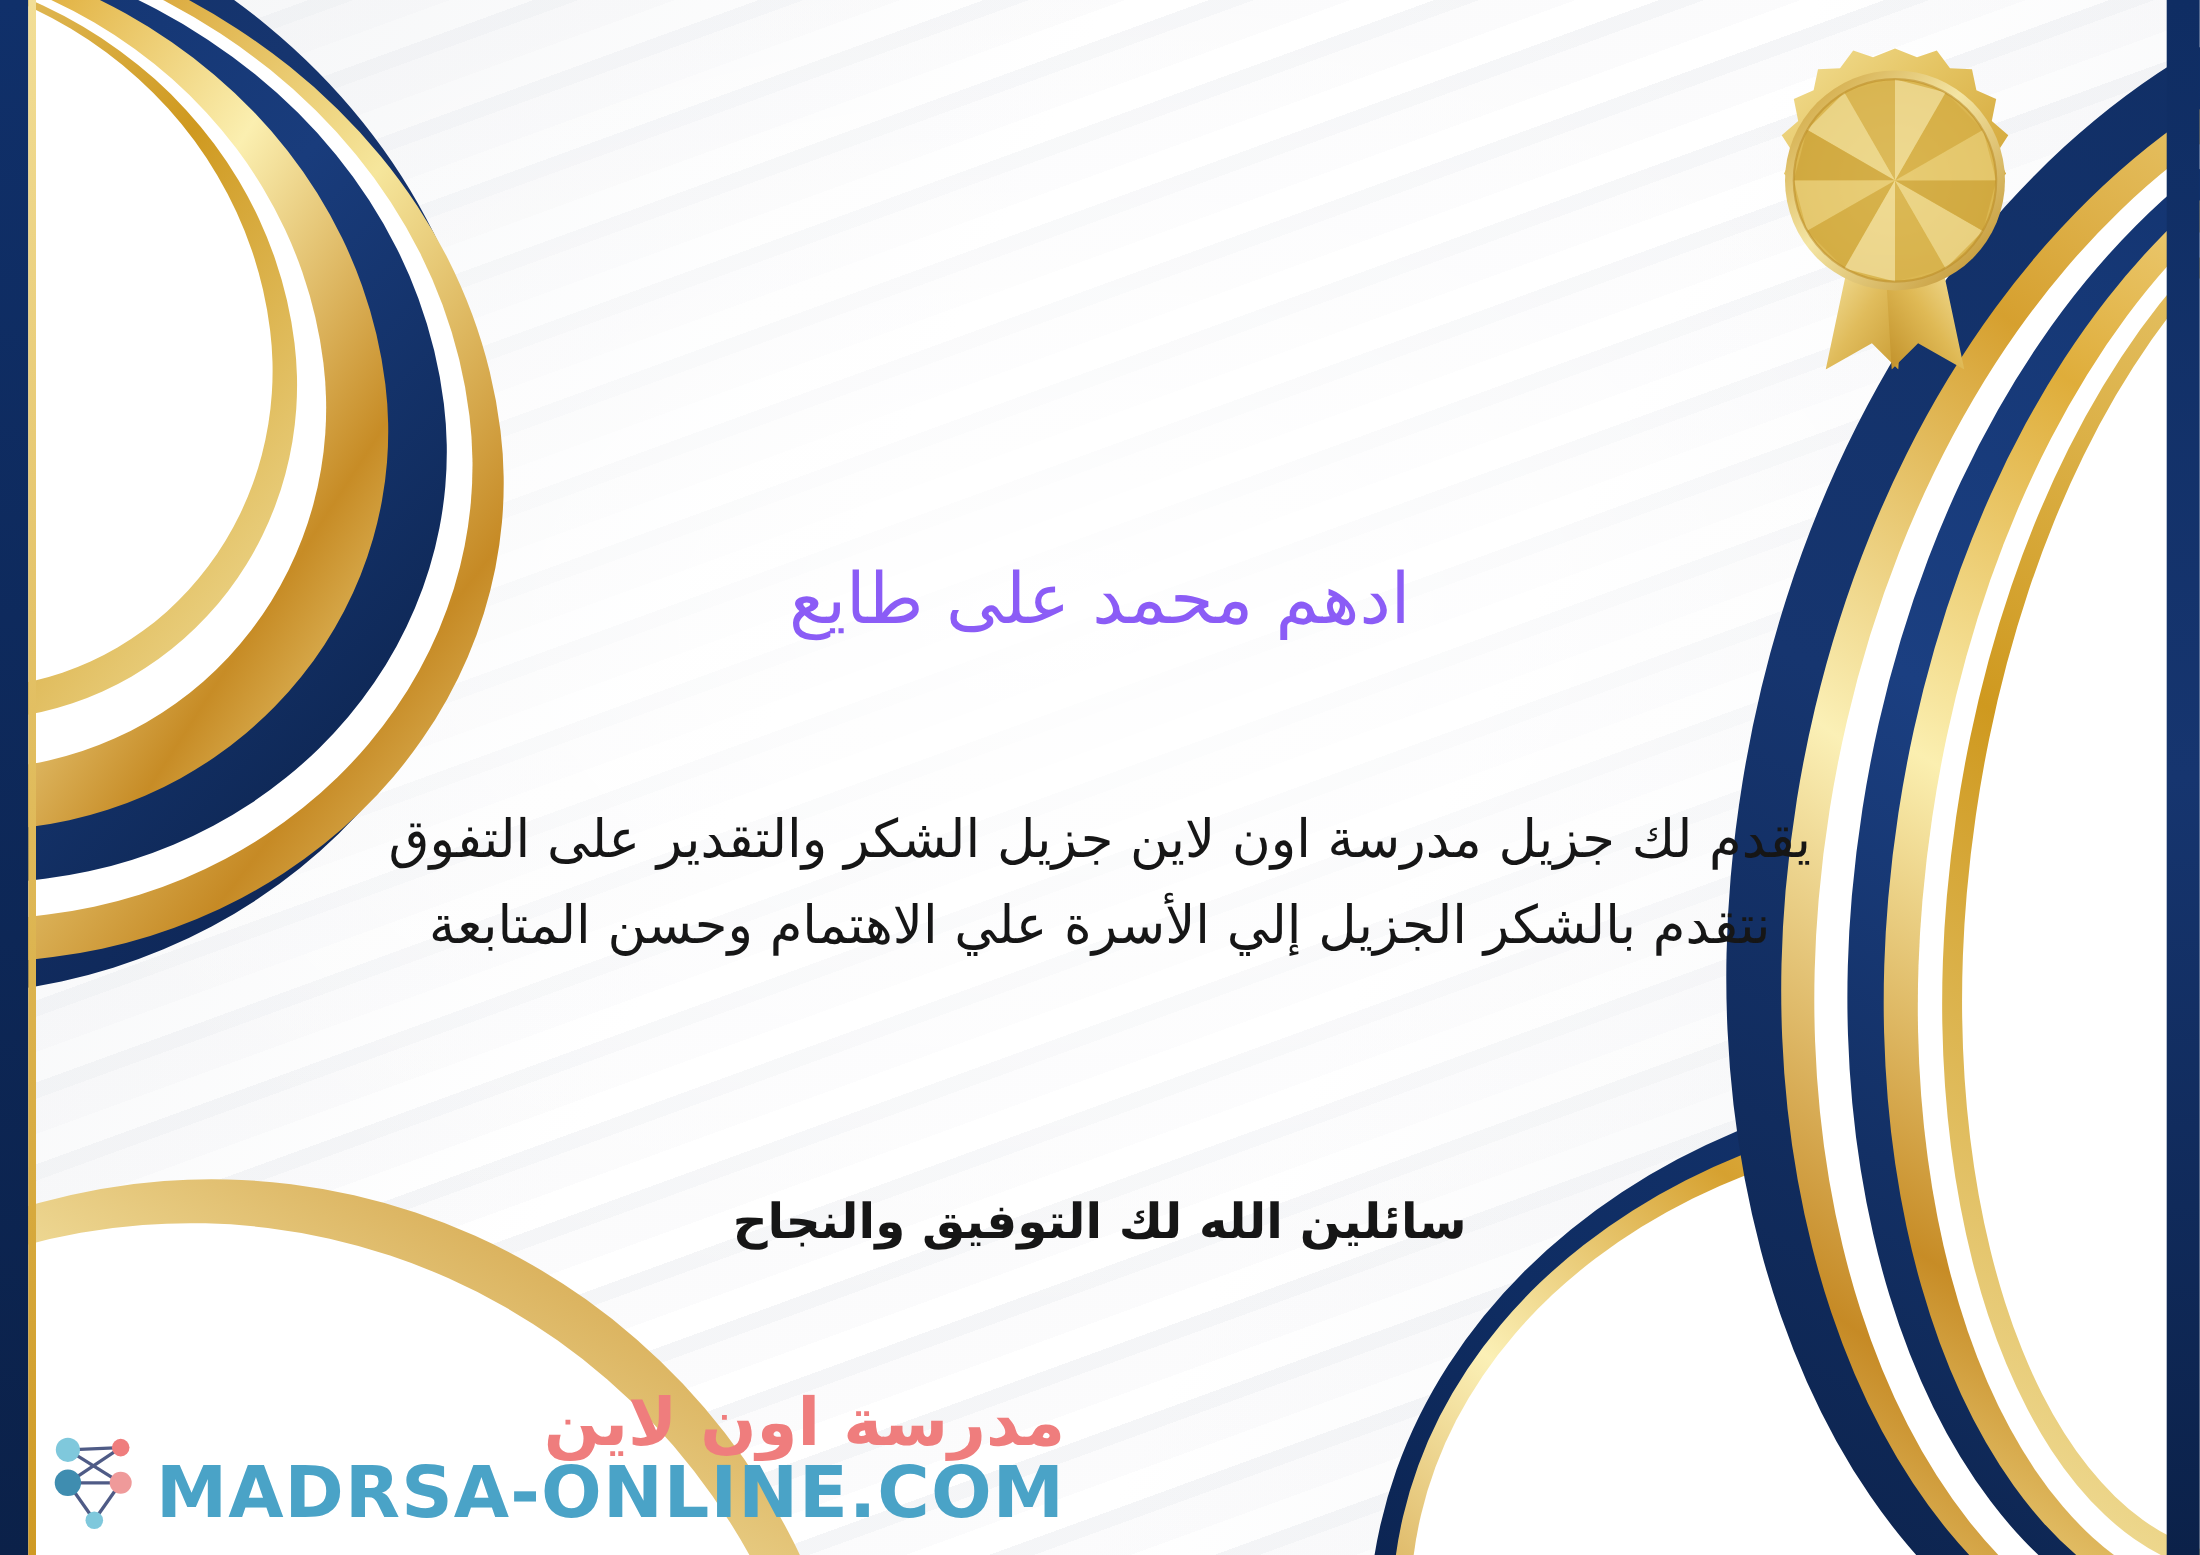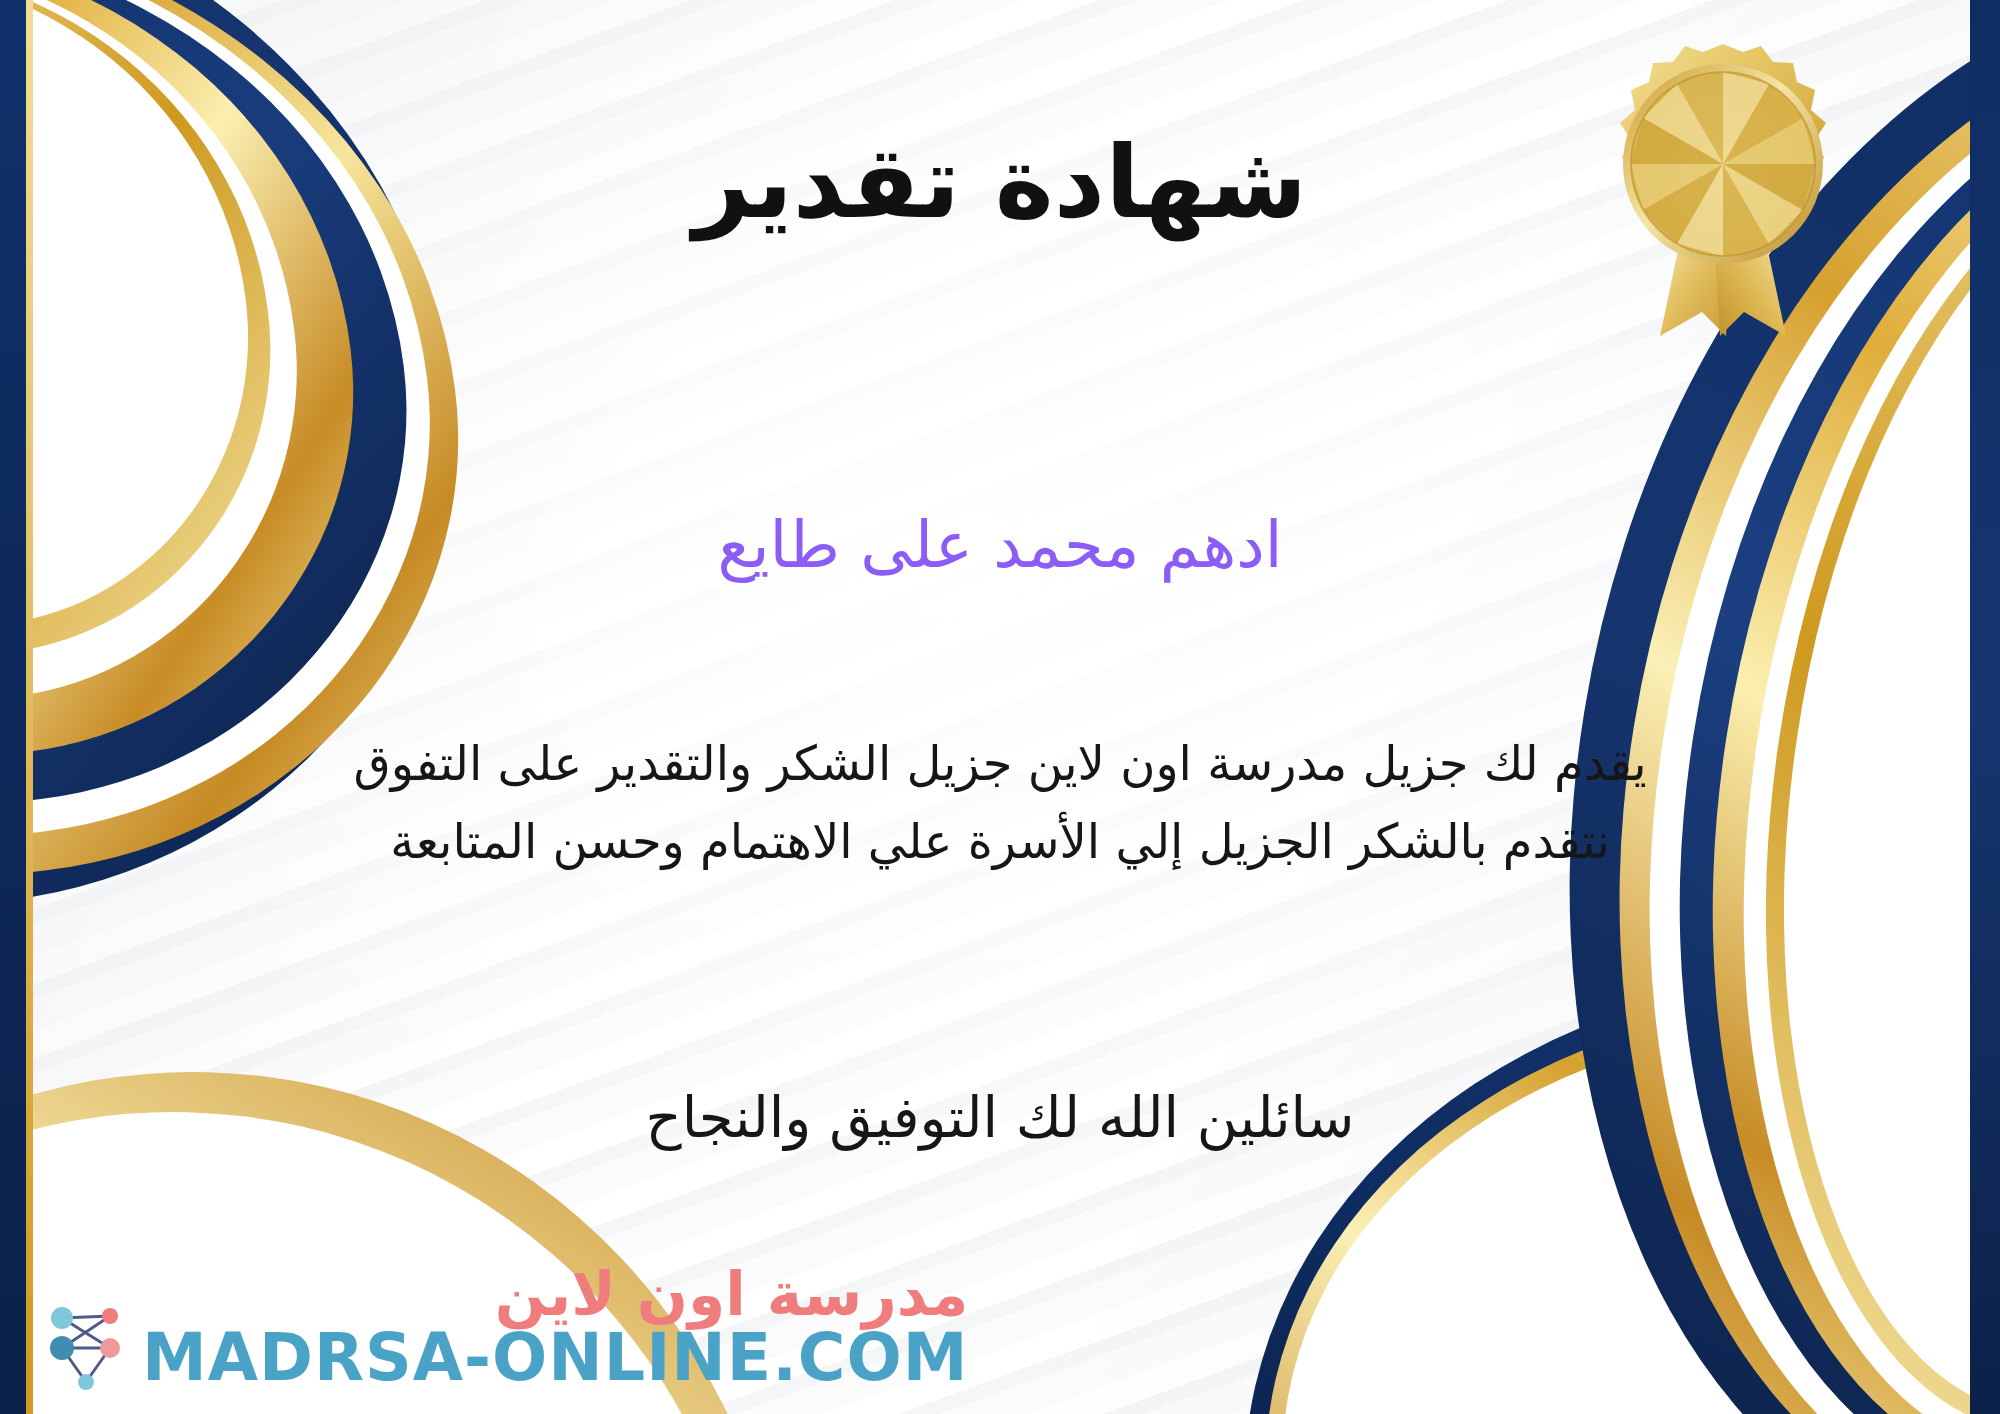--- a/index.html
+++ b/index.html
@@ -259,23 +259,23 @@
   .score{
     color:#1d447f;
     font-weight:700;
     font-size:58px;
     letter-spacing:2px;
     padding:0 26px;
   }
   .wish-line{
     position:absolute;
     top:1085px; left:0; right:0;
-    font-size:56px;
+    font-size:44px;
     color:#161616;
-    font-weight:400;
+    font-weight:700;
   }
 
   
   .brand{
     position:absolute;
     left:40px; bottom:22px;
     z-index:25;
     display:flex;
     flex-direction:row-reverse;
     align-items:flex-end;
@@ -394,21 +394,20 @@
           <path d="M0,0 L46,80 L80,46 Z" fill="#edd88d"></path>
           <path d="M0,0 L80,46 L92,0 Z" fill="#cfa63c"></path>
         </g>
         <circle r="92" fill="none" stroke="#b98a24" stroke-width="2" opacity="0.55"></circle>
       </g>
     </svg>
   </div>
 
   <div class="content">
 
-    <div class="cert-title">شهادة تقدير</div>
 
     <div class="student-name">ادهم محمد على طايع</div>
 
     <div class="body-block">
       <span class="body-line">يقدم لك جزيل مدرسة اون لاين جزيل الشكر  والتقدير على التفوق</span>
       <span class="body-line">نتقدم  بالشكر الجزيل إلي الأسرة علي الاهتمام وحسن المتابعة</span>
     </div>
 
     <div class="wish-line">سائلين الله لك التوفيق  والنجاح</div>
   </div>

